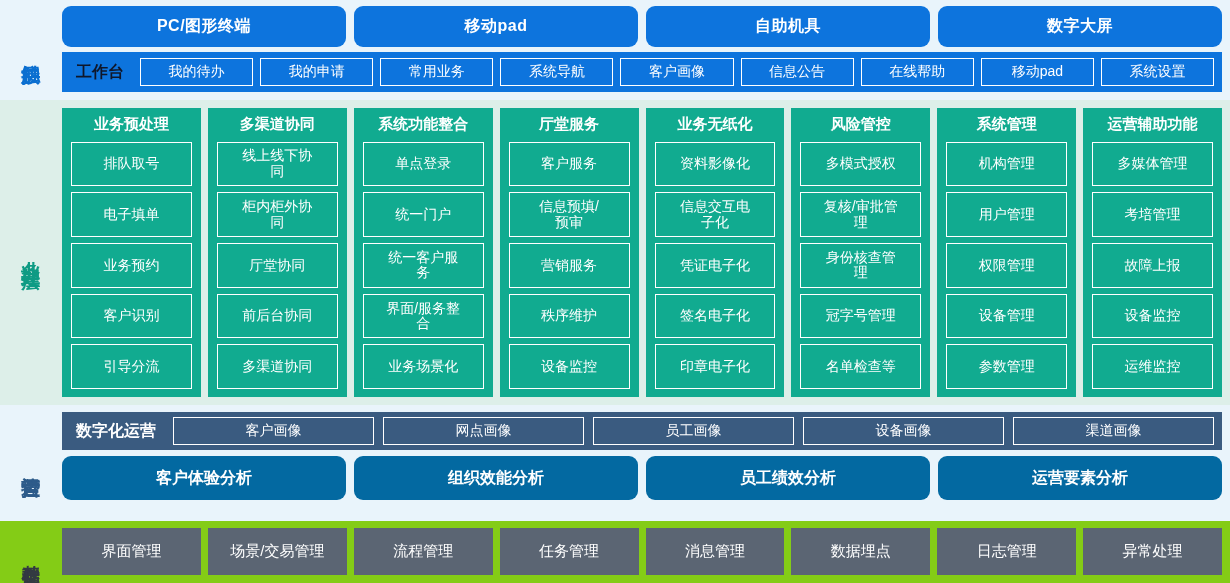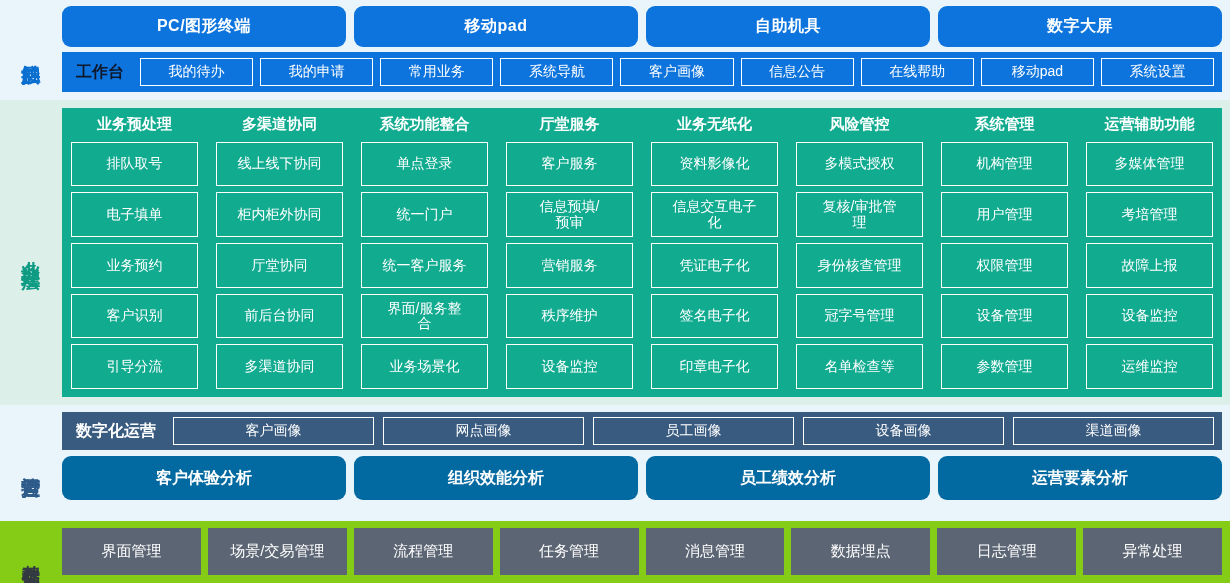--- a/index.html
+++ b/index.html
@@ -42,21 +42,21 @@
   .wb-item{
     flex:1;height:26px;border:1px solid #ffffff;
     display:flex;align-items:center;justify-content:center;
     color:#fff;font-size:14px;white-space:nowrap;
   }
 
   
   .band-business{background:#ddefe9;flex:1;min-height:0;}
   .band-business .band-label{color:#0f9b84;letter-spacing:3px;}
   .business-body{padding:8px 8px 8px 0;}
-  .col-row{display:flex;height:100%;}
+  .col-row{display:flex;gap:7px;height:100%;}
   .col{
     flex:1;background:#11ab90;
     display:flex;flex-direction:column;align-items:stretch;
     padding:7px 9px 8px 9px;box-sizing:border-box;gap:6px;
   }
   .col-title{
     color:#ffffff;font-weight:bold;font-size:15px;
     text-align:center;line-height:1.1;padding:1px 0 3px 0;white-space:nowrap;
   }
   .col-item{

